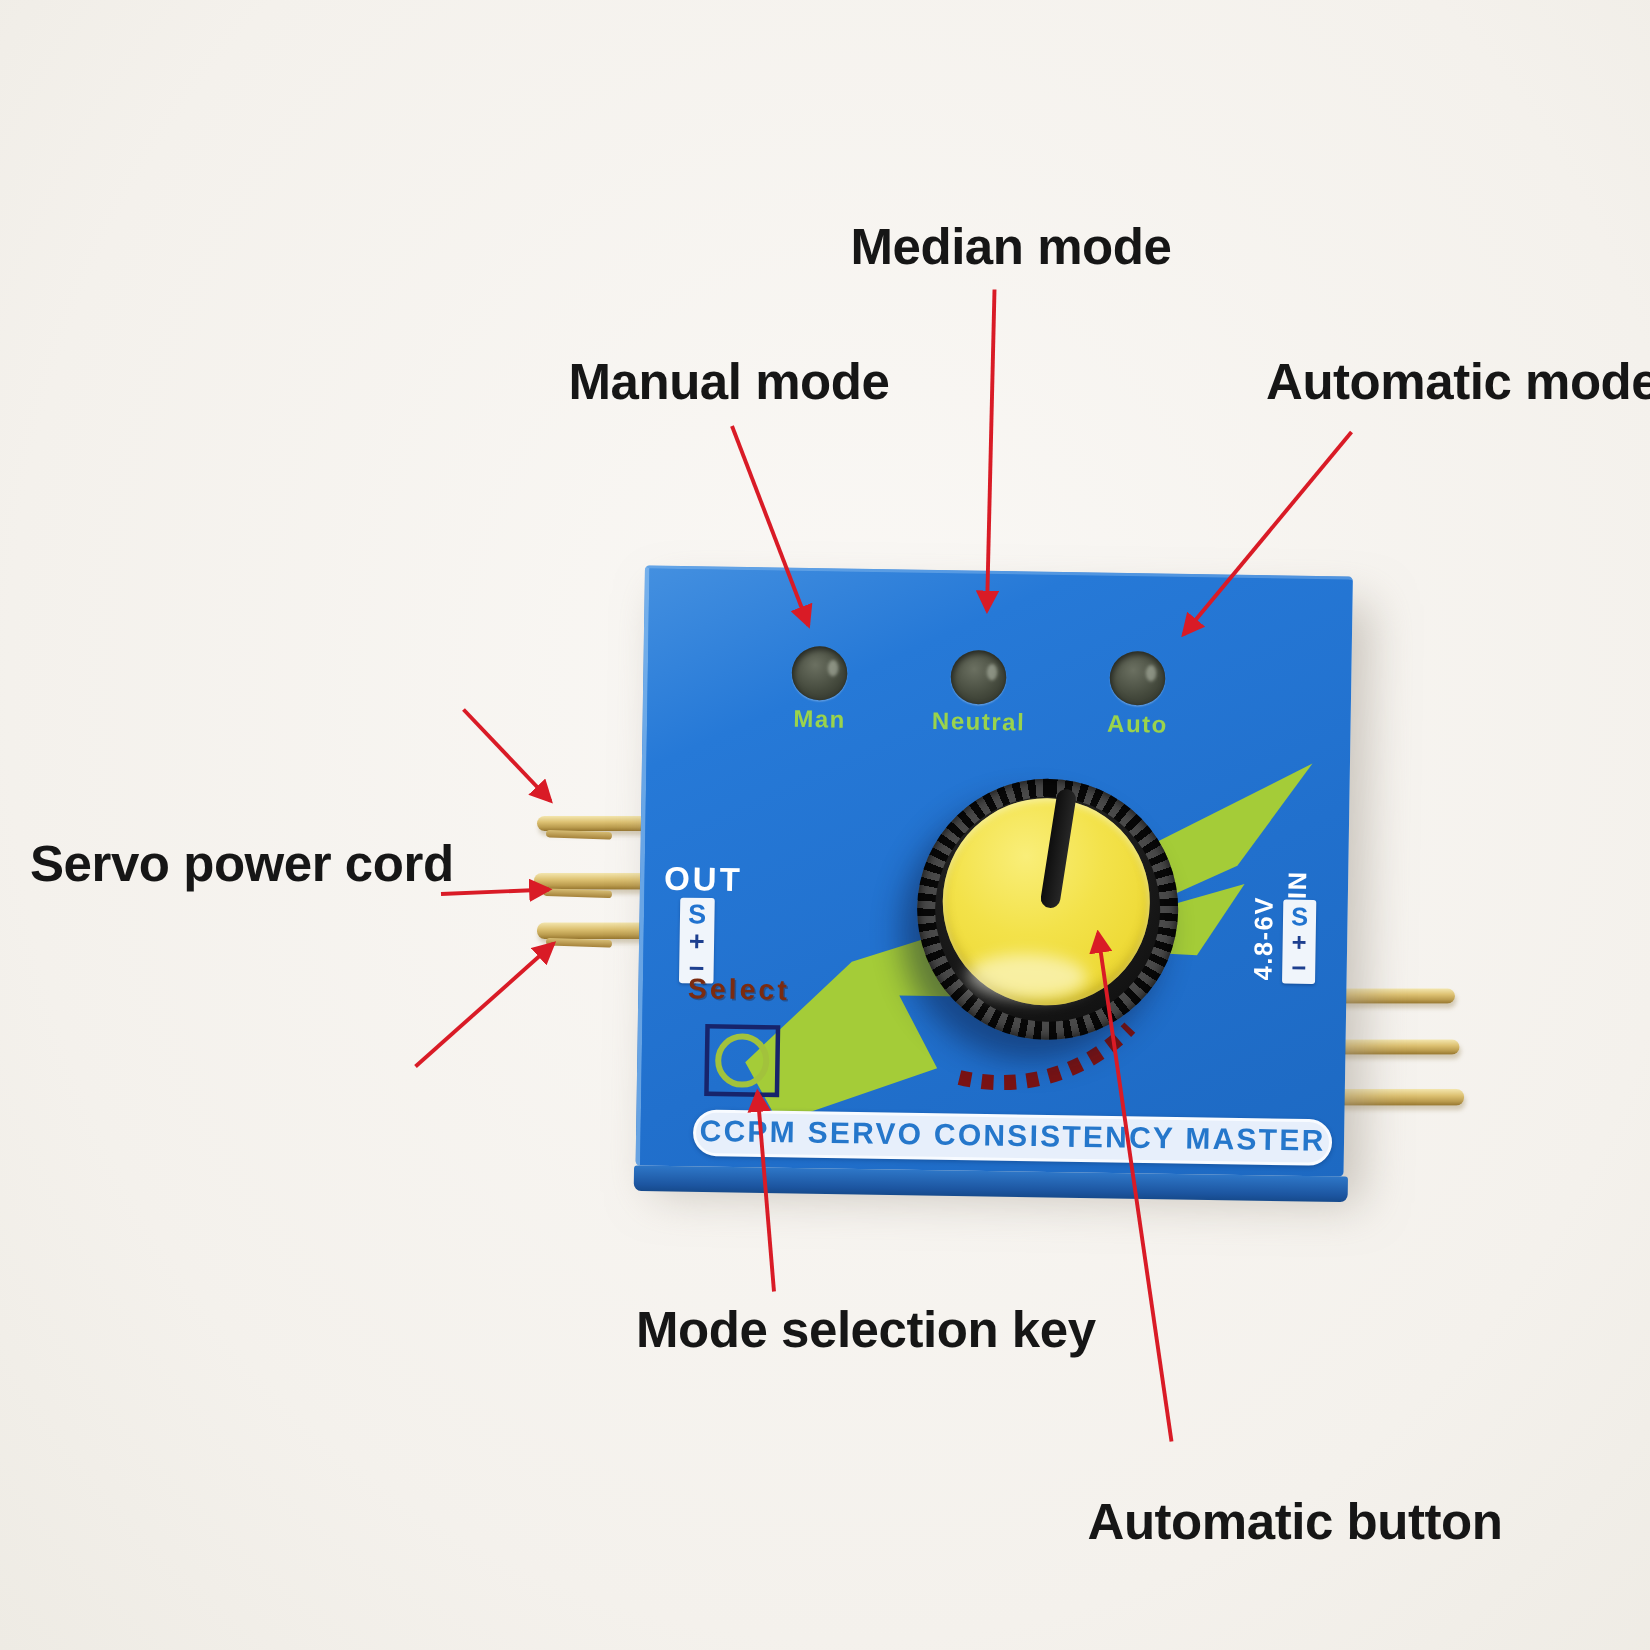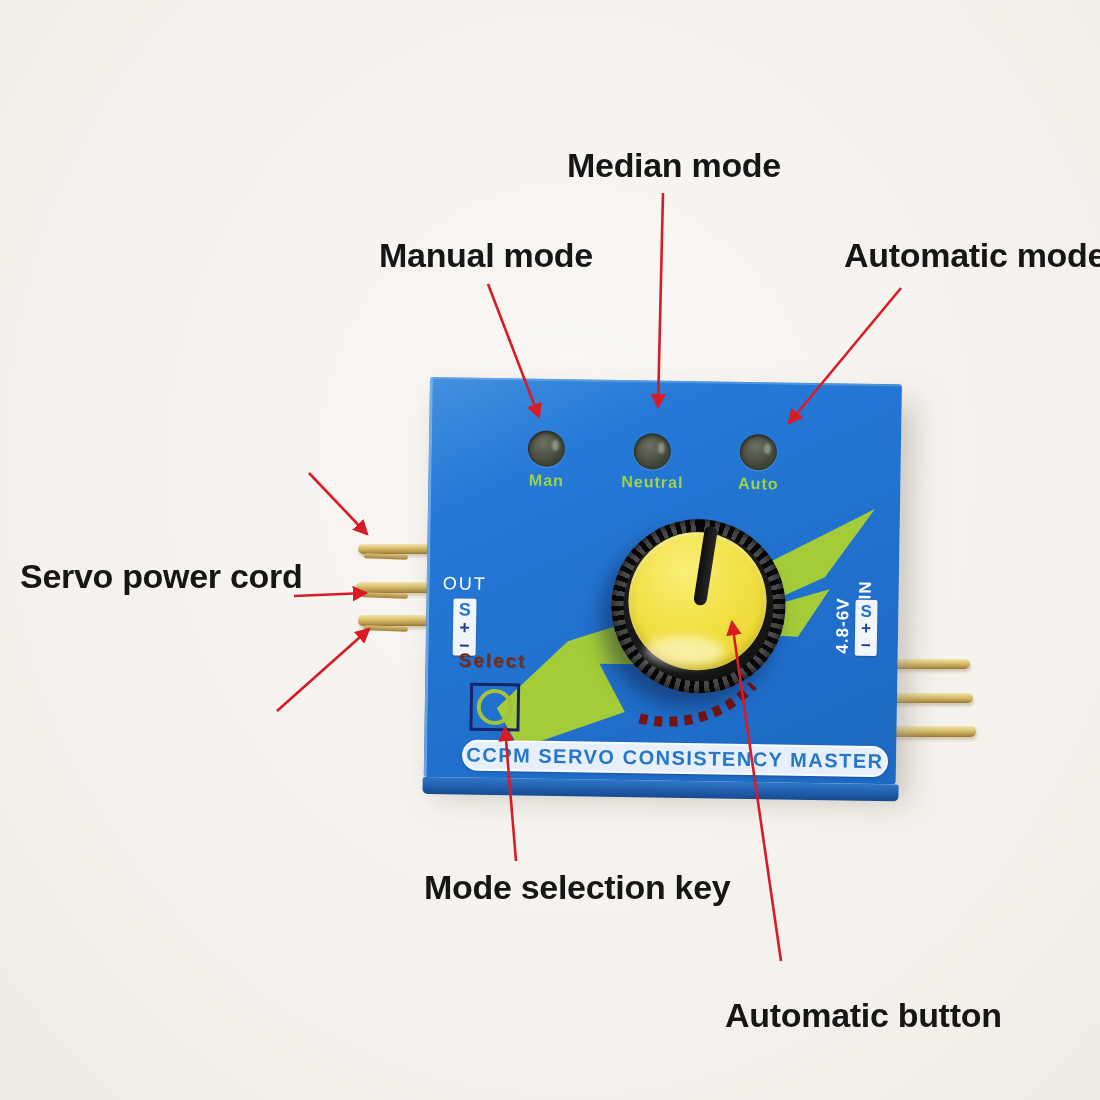--- a/index.html
+++ b/index.html
@@ -60,21 +60,21 @@
   .led::after{
     content:"";position:absolute;right:6px;top:9px;width:7px;height:11px;border-radius:50%;
     background:rgba(225,233,215,.4);filter:blur(1px);
   }
   .led-label{
     position:absolute;width:110px;text-align:center;z-index:3;
     font-size:16px;font-weight:bold;letter-spacing:1px;color:#9ad34c;
   }
 
   
-  .out-label{position:absolute;left:16px;top:196px;color:#fff;font-size:18px;font-weight:normal;letter-spacing:2px;z-index:3;}
+  .out-label{position:absolute;left:16px;top:196px;color:#fff;font-size:22px;font-weight:bold;letter-spacing:2px;z-index:3;}
   .sbox{
     position:absolute;background:#f0f5fb;border-radius:2px;z-index:3;
     display:flex;flex-direction:column;align-items:center;justify-content:center;
     box-shadow:0 1px 2px rgba(0,30,80,.35);
   }
   .sbox-left{left:27px;top:221px;width:23px;height:57px;}
   .sbox-right{left:429px;top:216px;width:22px;height:56px;}
   .sbox span{line-height:18px;font-size:18px;font-weight:bold;}
   .sbox-right span{line-height:17px;font-size:17px;}
   .glyph-s{color:#2173cf;}

